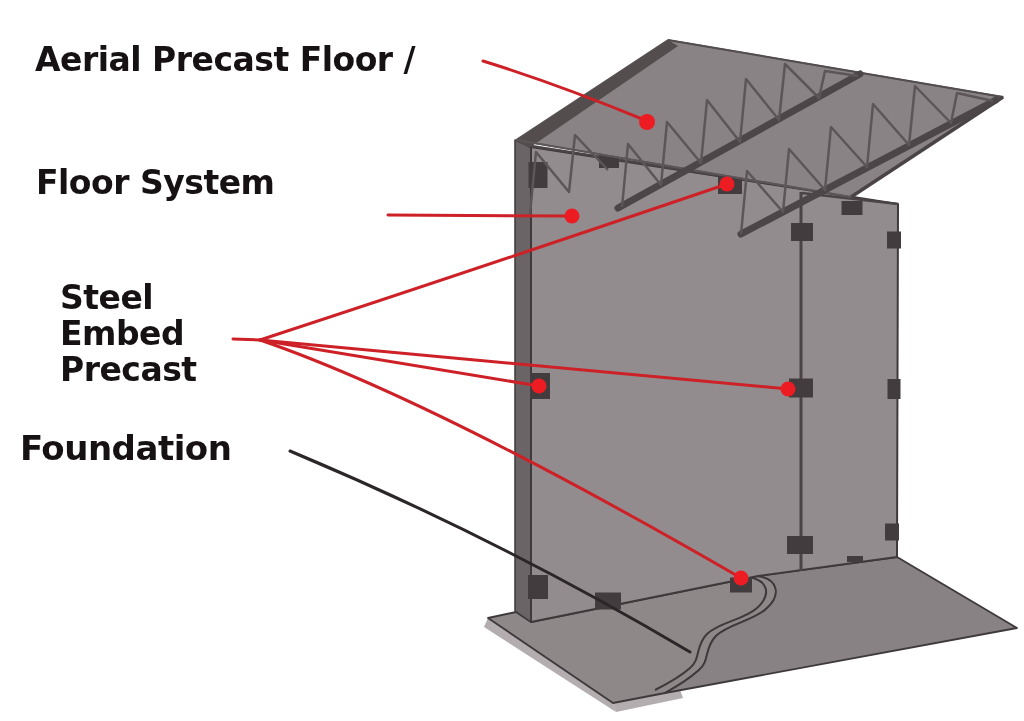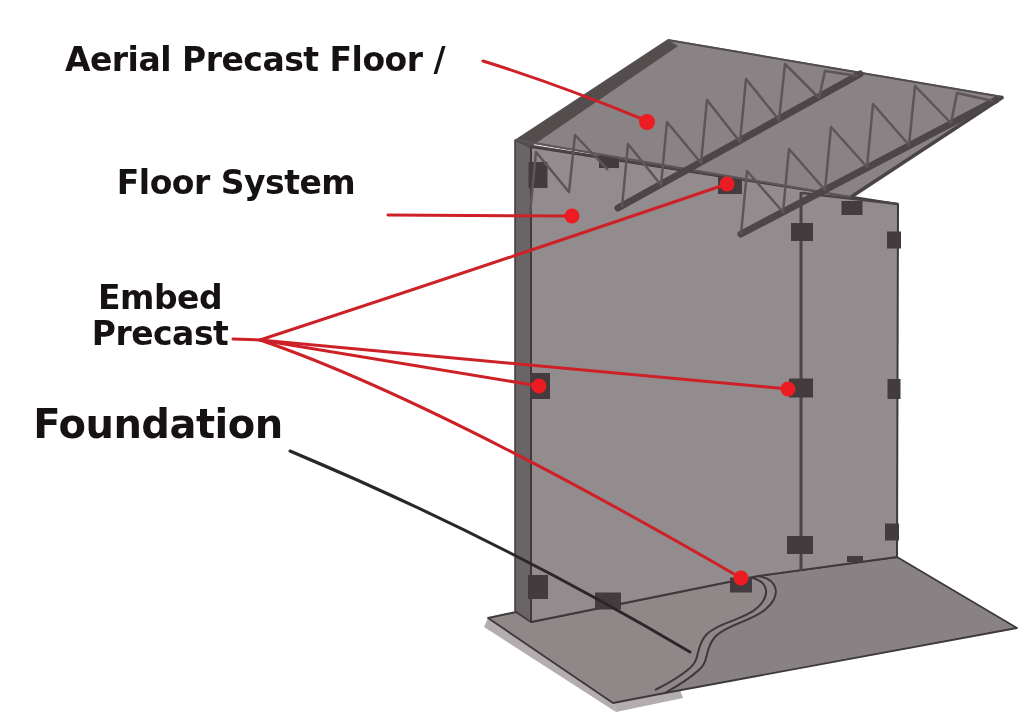--- a/index.html
+++ b/index.html
@@ -2,28 +2,28 @@
 <html><head>
 <meta charset="utf-8">
 <style>
   html,body{margin:0;padding:0;background:#ffffff;}
   .stage{
     position:relative;width:1024px;height:721px;background:#ffffff;
     overflow:hidden;font-family:"DejaVu Sans","Liberation Sans",sans-serif;
   }
   .stage svg{position:absolute;left:0;top:0;}
   .callout-label{
-    position:absolute;text-align:center;color:#161213;
+    position:absolute;color:#161213;
     font-weight:bold;font-size:33px;line-height:38px;letter-spacing:-0.5px;
   }
   .callout-label span{display:block;}
   #label-roof{left:35px;top:41px;width:440px;}
   #label-wall{left:36px;top:165px;width:400px;line-height:36px;}
   #label-embed{left:60px;top:280px;width:200px;line-height:36px;}
-  #label-foundation{left:20px;top:406px;width:276px;line-height:36px;font-size:40px;}
+  #label-foundation{left:20px;top:430px;width:276px;line-height:36px;font-size:34px;}
 </style>
 </head>
 <body>
 
 <div class="stage">
 
   <svg width="1024" height="721" viewBox="0 0 1024 721">
 
     <g>
       <path d="M488,618 L613,703 L616,712 L484,627 Z" fill="#b4adaf"></path>
@@ -113,20 +113,21 @@
 
   <div class="callout-label" id="label-roof">
     <span>Aerial Precast Floor /</span>
   </div>
 
   <div class="callout-label" id="label-wall">
     <span>Floor System</span>
   </div>
 
   <div class="callout-label" id="label-embed">
+    <span>Steel</span>
     <span>Embed</span>
     <span>Precast</span>
   </div>
 
   <div class="callout-label" id="label-foundation">
     <span>Foundation</span>
   </div>
 
 </div>
 

